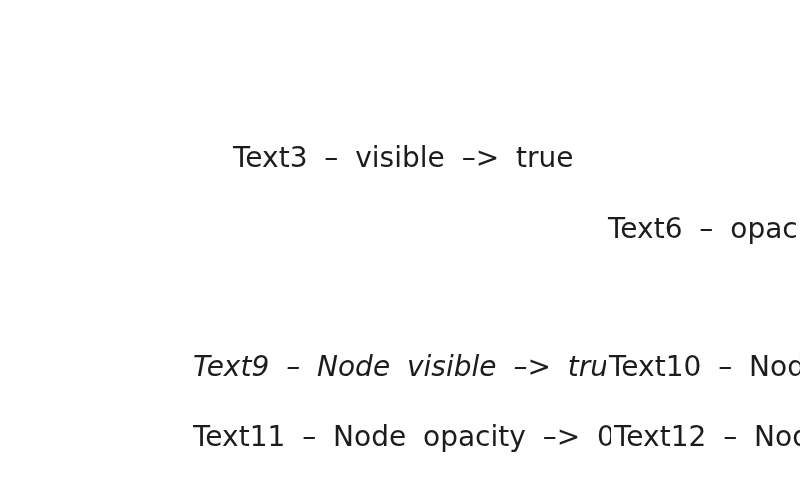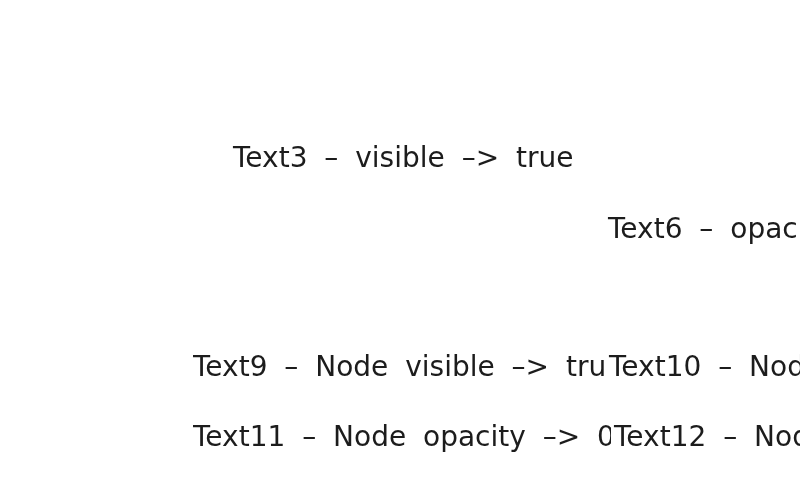--- a/index.html
+++ b/index.html
@@ -29,21 +29,21 @@
     white-space: nowrap;
     line-height: 34px;
   }
   .overlay {
     background: #ffffff;
     padding-left: 3px;
   }
   
   #line-text3   { left: 193px; top: 141px; margin-left: 40px; }
   #line-text6   { left: 608px; top: 212px; }
-  #clip-text9   { left: 193px; top: 350px; width: 415px; }
+  #clip-text9   { left: 193px; top: 350px; width: 415px; font-style: italic; }
   #line-text10  { left: 606px; top: 350px; right: -40px; }
   #clip-text11  { left: 193px; top: 420px; width: 421px; text-align: right; }
   #line-text12  { left: 611px; top: 420px; right: -40px; }
 </style>
 </head>
 <body style="background: rgb(255, 255, 255); color: rgb(28, 28, 28);">
 
 <span class="lbl" id="line-text3">Text3 – visible –&gt; true</span>
 
 <span class="lbl" id="line-text6">Text6 – opac</span>

